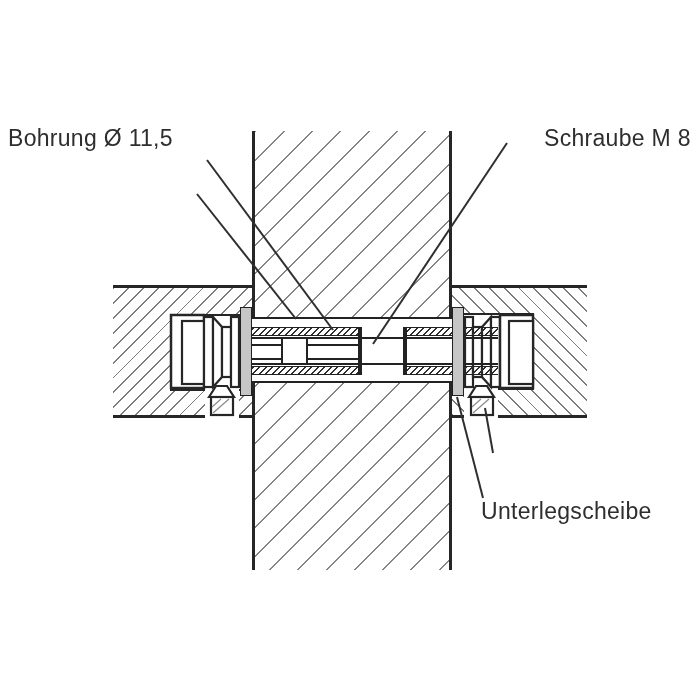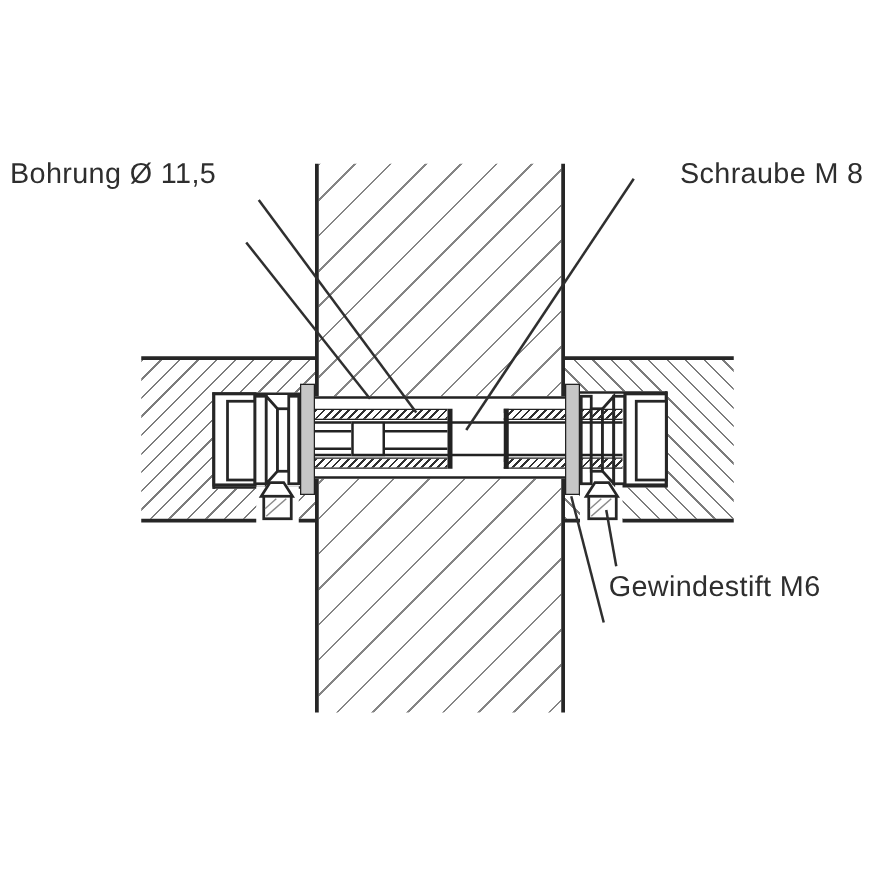--- a/index.html
+++ b/index.html
@@ -110,15 +110,15 @@
       <line x1="207" y1="160" x2="333" y2="330"></line>
       <line x1="197" y1="194" x2="296" y2="319"></line>
       <line x1="507" y1="143" x2="373" y2="344"></line>
       <line x1="485" y1="408" x2="493" y2="453"></line>
       <line x1="457" y1="397" x2="483" y2="498"></line>
     </g>
   </svg>
 
   <div class="label" style="left:8px;top:127px;">Bohrung Ø 11,5</div>
   <div class="label" style="left:508px;top:127px;margin-left:36px;">Schraube M 8</div>
-  <div class="label" style="left:487px;top:458px;">Gewindestift M6</div>
+  <div class="label" style="left:481px;top:500px;">Unterlegscheibe</div>
 
 </div>
 
 </body></html>

